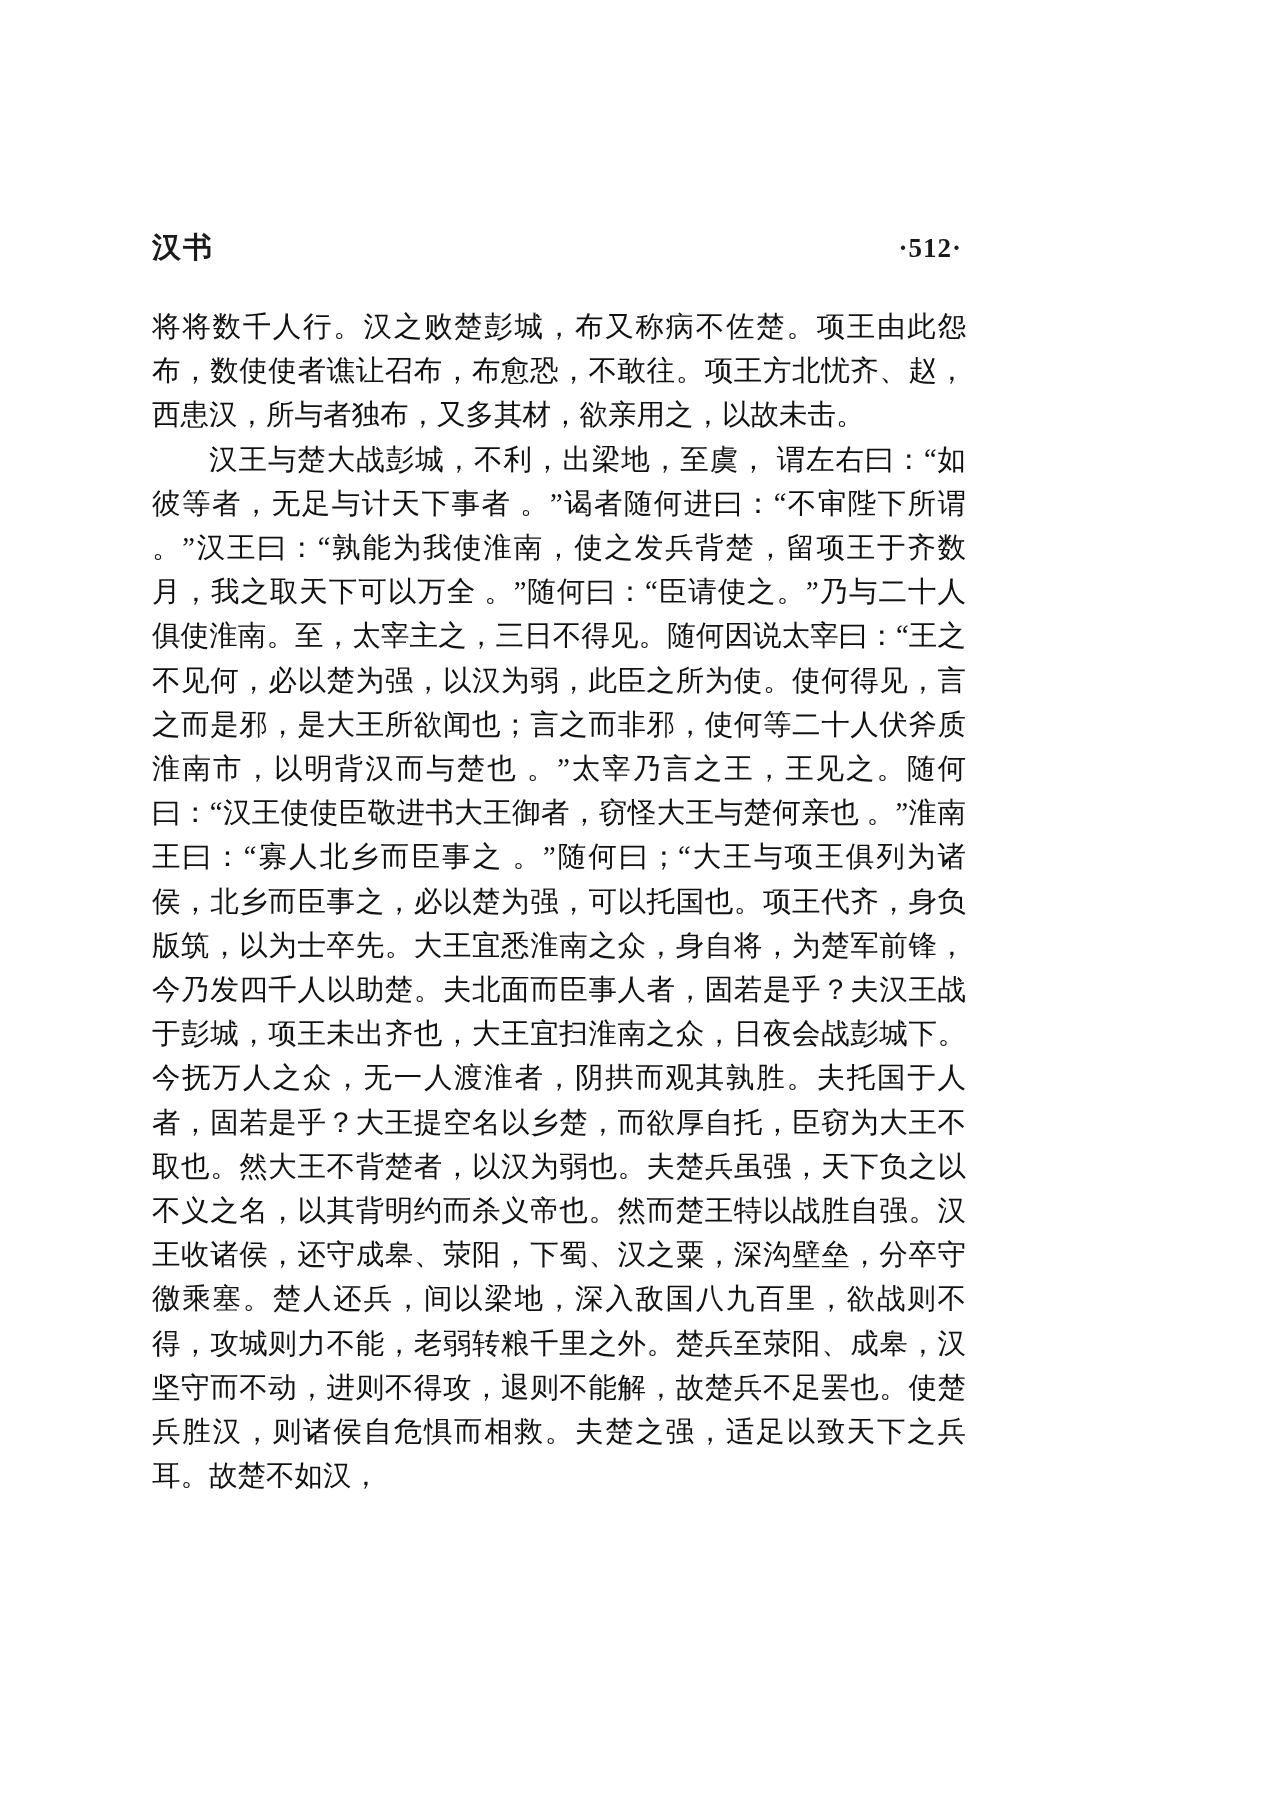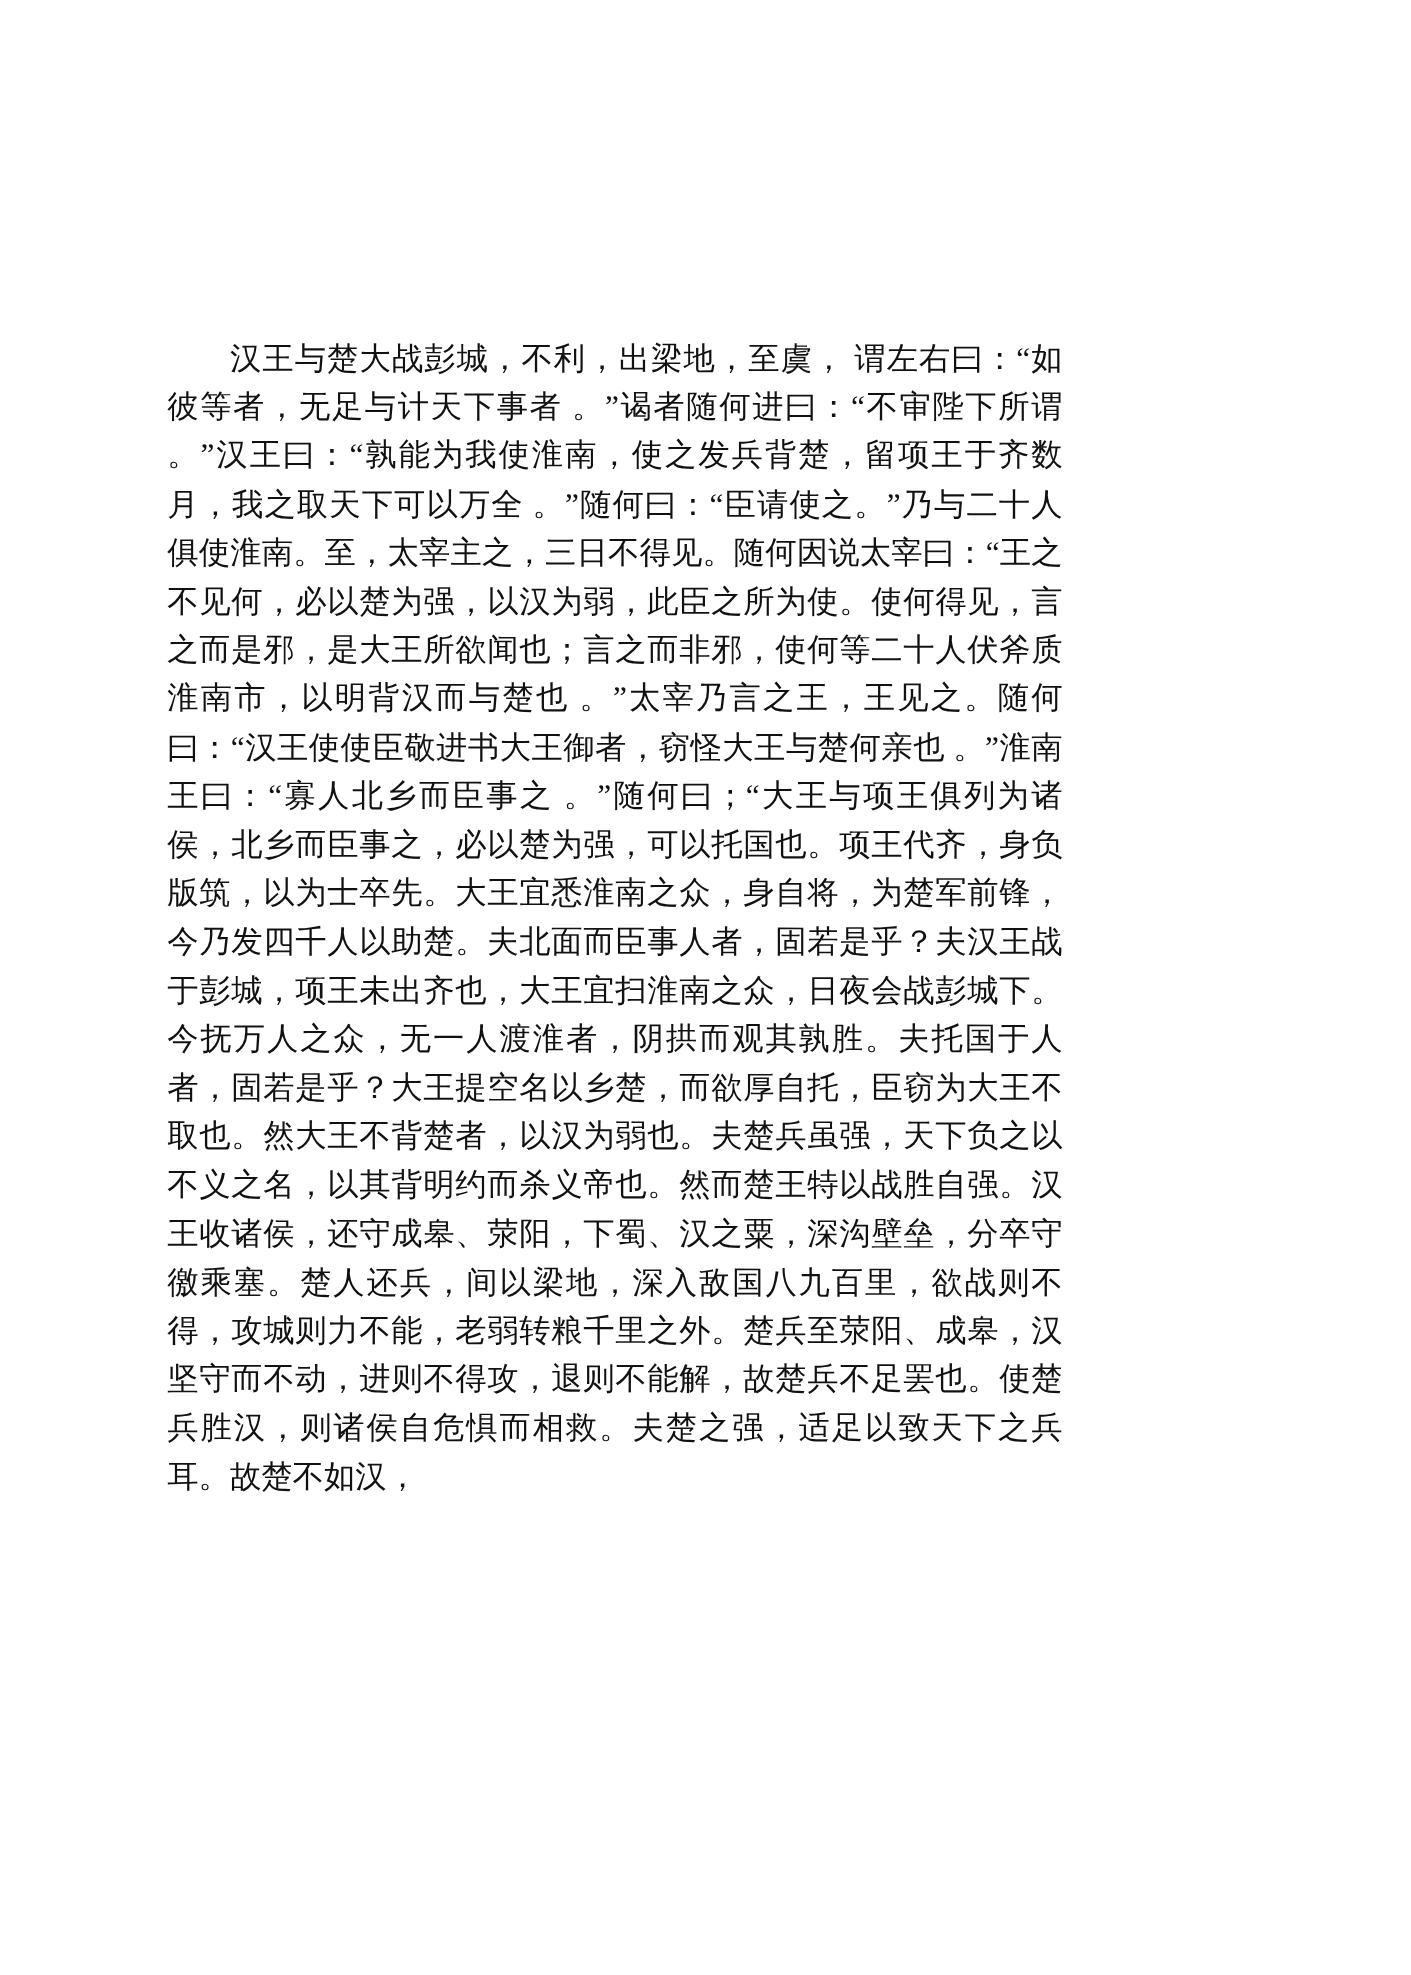--- a/index.html
+++ b/index.html
@@ -68,18 +68,23 @@
   .para.indent {
     text-indent: 2em;
     font-family: Liberation Serif, serif;
   }
 </style>
 </head>
 <body>
 
 <div class="page">
 
+  <div class="header">
+    <div class="book-title">汉书</div>
+    <div class="page-number">·512·</div>
+  </div>
 
   <div class="body-text">
+    <p class="para">将将数千人行。汉之败楚彭城，布又称病不佐楚。项王由此怨布，数使使者谯让召布，布愈恐，不敢往。项王方北忧齐、赵，西患汉，所与者独布，又多其材，欲亲用之，以故未击。</p>
     <p class="para indent">汉王与楚大战彭城，不利，出梁地，至虞， 谓左右曰：“如彼等者，无足与计天下事者 。”谒者随何进曰：“不审陛下所谓 。”汉王曰：“孰能为我使淮南，使之发兵背楚，留项王于齐数月，我之取天下可以万全 。”随何曰：“臣请使之。”乃与二十人俱使淮南。至，太宰主之，三日不得见。随何因说太宰曰：“王之不见何，必以楚为强，以汉为弱，此臣之所为使。使何得见，言之而是邪，是大王所欲闻也；言之而非邪，使何等二十人伏斧质淮南市，以明背汉而与楚也 。”太宰乃言之王，王见之。随何曰：“汉王使使臣敬进书大王御者，窃怪大王与楚何亲也 。”淮南王曰：“寡人北乡而臣事之 。”随何曰；“大王与项王俱列为诸侯，北乡而臣事之，必以楚为强，可以托国也。项王代齐，身负版筑，以为士卒先。大王宜悉淮南之众，身自将，为楚军前锋，今乃发四千人以助楚。夫北面而臣事人者，固若是乎？夫汉王战于彭城，项王未出齐也，大王宜扫淮南之众，日夜会战彭城下。今抚万人之众，无一人渡淮者，阴拱而观其孰胜。夫托国于人者，固若是乎？大王提空名以乡楚，而欲厚自托，臣窃为大王不取也。然大王不背楚者，以汉为弱也。夫楚兵虽强，天下负之以不义之名，以其背明约而杀义帝也。然而楚王特以战胜自强。汉王收诸侯，还守成皋、荥阳，下蜀、汉之粟，深沟壁垒，分卒守徼乘塞。楚人还兵，间以梁地，深入敌国八九百里，欲战则不得，攻城则力不能，老弱转粮千里之外。楚兵至荥阳、成皋，汉坚守而不动，进则不得攻，退则不能解，故楚兵不足罢也。使楚兵胜汉，则诸侯自危惧而相救。夫楚之强，适足以致天下之兵耳。故楚不如汉，</p>
   </div>
 
 </div>
 
 </body></html>

